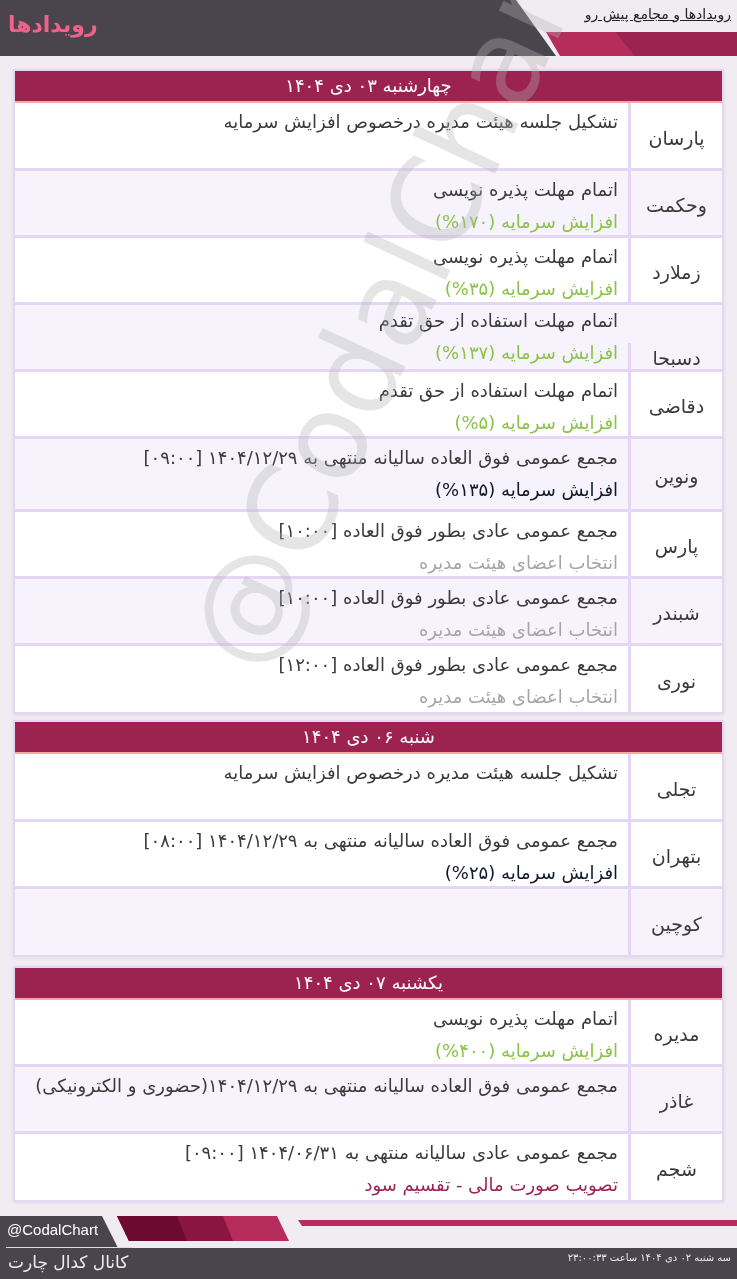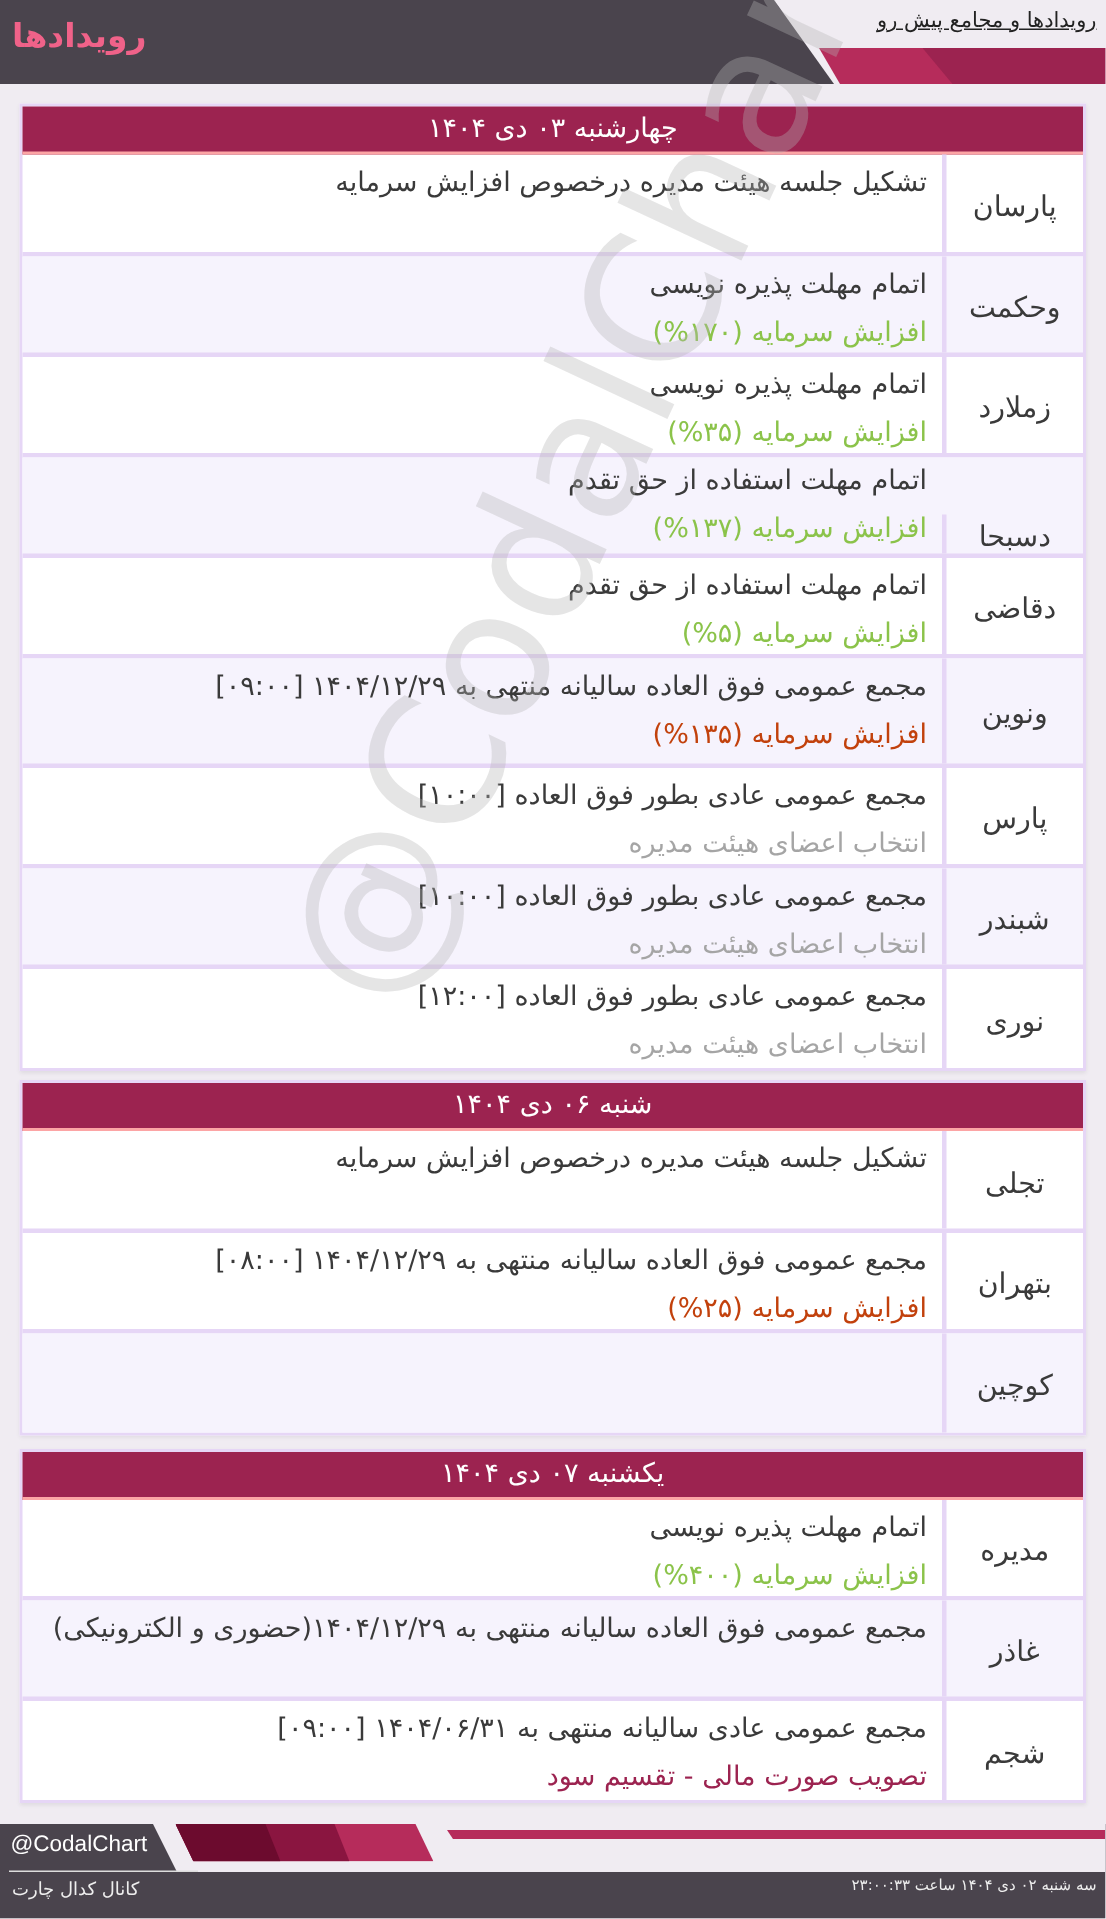--- a/index.html
+++ b/index.html
@@ -69,21 +69,21 @@
     padding-top: 4px;
   }
   .desc {
     flex: 1; direction: rtl; text-align: right;
     padding: 3px 10px 0 0;
     white-space: nowrap; overflow: visible;
   }
   .line1 { font-size: 18px; line-height: 31px; color: #3a3a3a; }
   .line2 { font-size: 18px; line-height: 33px; }
   .green-lt { color: #8bc34a; }
-  .green { color: #c2410c; }
+  .green { color: #0f172a; }
   .grey { color: #a5a5a5; }
   .maroon { color: #9c2350; }
 
   
   .watermark {
     position: absolute; left: 160px; top: 630px;
     font-size: 120px; color: rgba(180,180,180,0.35);
     transform: rotate(-65deg); transform-origin: left top;
     white-space: nowrap; pointer-events: none;
     font-family: "DejaVu Sans", sans-serif;
@@ -121,21 +121,21 @@
   }
   .footer-handle {
     position: absolute; left: 7px; top: 5px;
     color: #fff; font-size: 15px; font-family: "Liberation Sans", sans-serif;
   }
   .footer-divider {
     position: absolute; left: 6px; top: 31px; width: 126px; height: 1px;
     background: #ddd;
   }
   .footer-channel {
-    position: absolute; left: 8px; top: 36px; color: #eee; font-size: 12px; direction: rtl;
+    position: absolute; left: 8px; top: 36px; color: #eee; font-size: 17px; direction: rtl;
   }
   .footer-date {
     position: absolute; right: 6px; top: 36px; color: #eee; font-size: 10px; direction: rtl;
   }
 </style>
 </head>
 <body>
 
 <div class="header">
   <div class="header-stripe1"></div>

